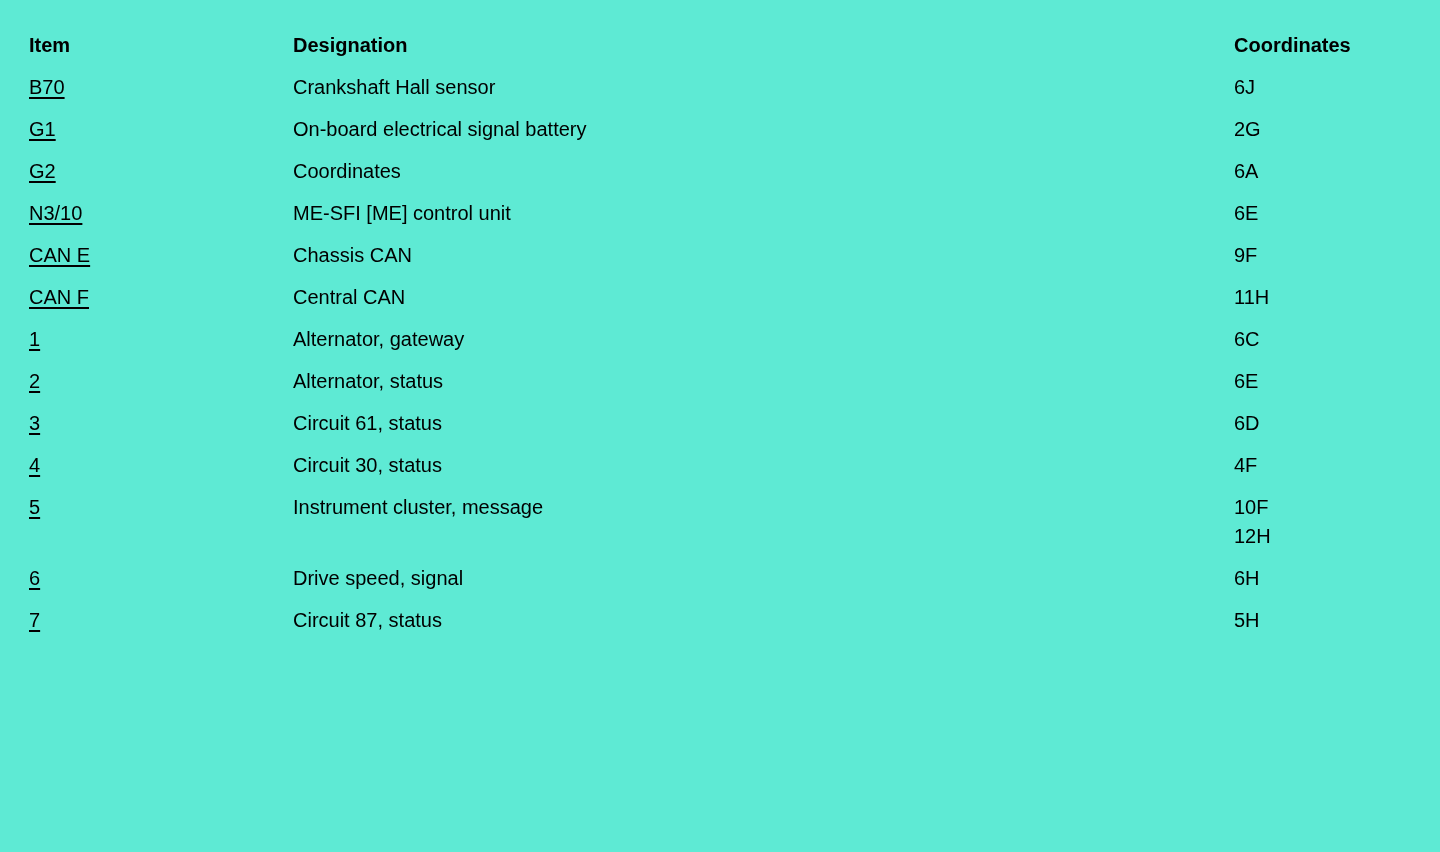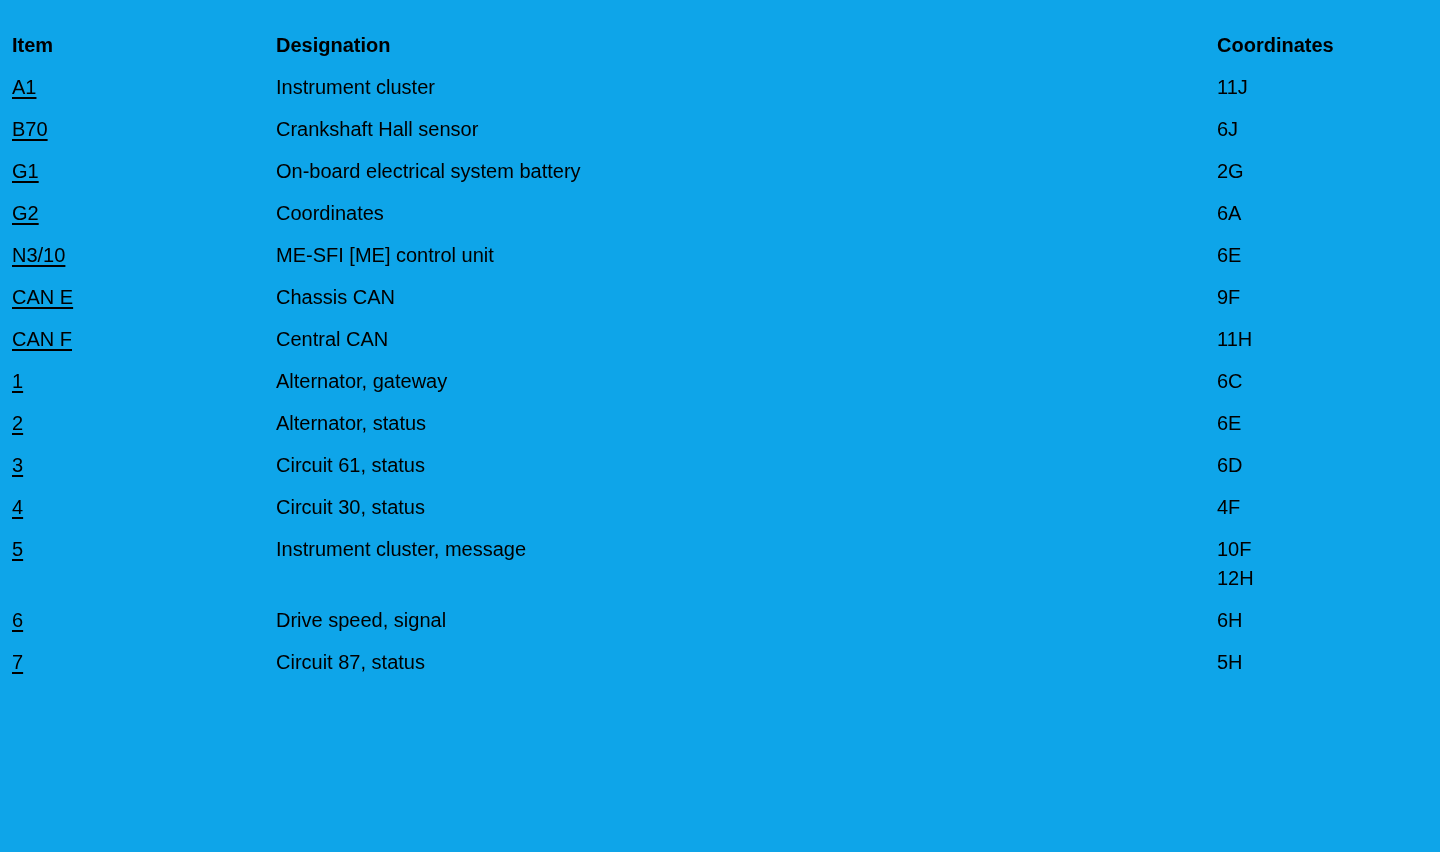--- a/index.html
+++ b/index.html
@@ -6,23 +6,23 @@
     margin: 0;
     padding: 0;
     background: #ffffff;
     color: #000000;
     font-family: "Liberation Sans", sans-serif;
   }
   .page {
     width: 1440px;
     height: 852px;
     box-sizing: border-box;
-    padding: 31px 0 0 12px;
+    padding: 31px 0 0 29px;
     overflow: hidden;
-    background: #0ea5e9;
+    background: #5eead4;
   }
   table.legend {
     border-collapse: collapse;
     table-layout: fixed;
     width: 1412px;
   }
   col.c-item { width: 264px; }
   col.c-desig { width: 941px; }
   col.c-coord { width: 207px; }
   th, td {
@@ -60,32 +60,27 @@
     </colgroup>
     <thead>
       <tr>
         <th>Item</th>
         <th>Designation</th>
         <th>Coordinates</th>
       </tr>
     </thead>
     <tbody>
       <tr>
-        <td><a class="item-link">A1</a></td>
-        <td>Instrument cluster</td>
-        <td class="coord">11J</td>
-      </tr>
-      <tr>
         <td><a class="item-link">B70</a></td>
         <td>Crankshaft Hall sensor</td>
         <td class="coord">6J</td>
       </tr>
       <tr>
         <td><a class="item-link">G1</a></td>
-        <td>On-board electrical system battery</td>
+        <td>On-board electrical signal battery</td>
         <td class="coord">2G</td>
       </tr>
       <tr>
         <td><a class="item-link">G2</a></td>
         <td>Coordinates</td>
         <td class="coord">6A</td>
       </tr>
       <tr>
         <td><a class="item-link">N3/10</a></td>
         <td>ME-SFI [ME] control unit</td>

